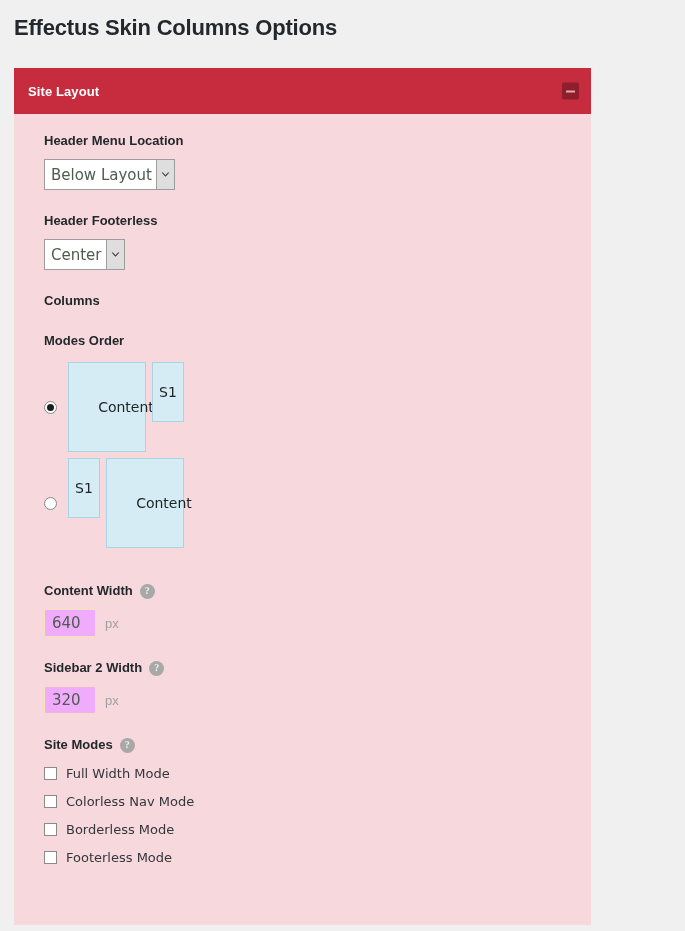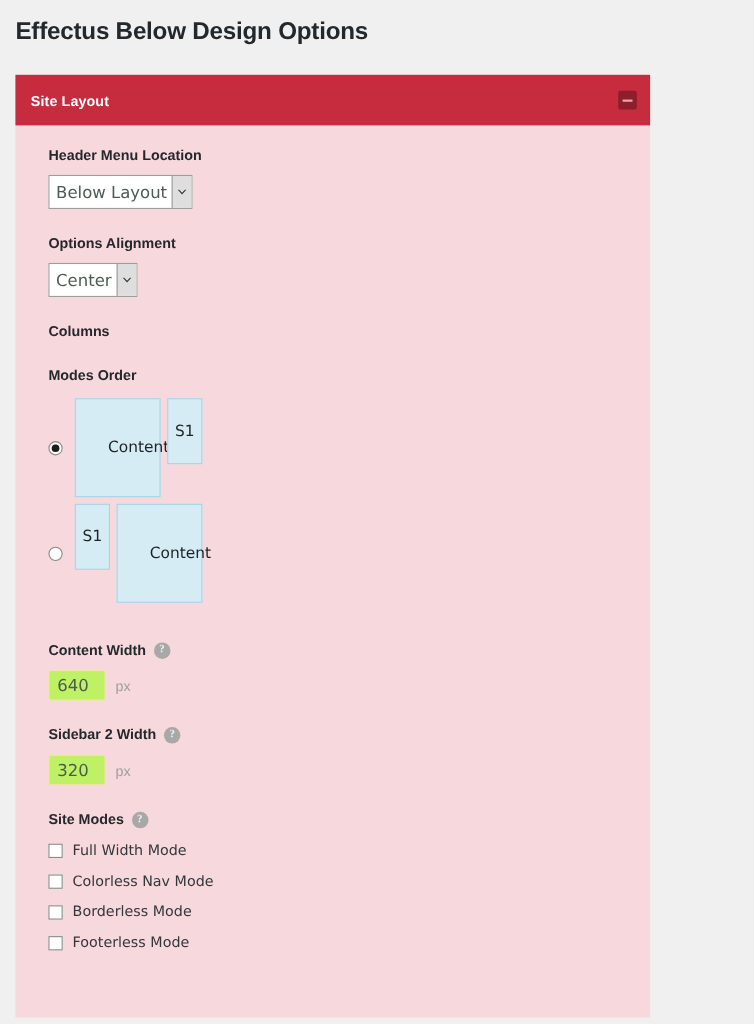--- a/index.html
+++ b/index.html
@@ -198,21 +198,21 @@
   
   .num-row {
     margin-top: 9px;
     display: flex;
     align-items: center;
     gap: 9px;
   }
   .num-input {
     width: 52px;
     height: 28px;
-    background: #bef264;
+    background: #f0abfc;
     border: 1px solid #f3e2b4;
     border-radius: 2px;
     display: flex;
     align-items: center;
     padding-left: 7px;
     font-size: 15px;
     color: #4c5c50;
     font-family: "DejaVu Sans", sans-serif;
     cursor: text;
   }
@@ -245,21 +245,21 @@
   }
 
   .gap-28 { height: 28px; }
   .gap-22 { height: 22px; }
 </style>
 </head>
 <body>
 
 <div id="page">
 
-  <div class="page-title">Effectus Below Design Options</div>
+  <div class="page-title">Effectus Skin Columns Options</div>
 
   <div class="panel">
 
     <div class="panel-header">
       <span class="panel-header-title">Site Layout</span>
       <span class="collapse-toggle">
         <span class="bar"></span>
       </span>
     </div>
 
@@ -276,21 +276,21 @@
                 <path d="M0.6 0.6 L4.5 4.8 L8.4 0.6 L7.1 0.6 L4.5 3.3 L1.9 0.6 Z" fill="#333"></path>
               </svg>
           </span>
         </div>
       </div>
 
       <div class="gap-22"></div>
 
       <div class="field">
         <div class="field-label">
-          <span>Options Alignment</span>
+          <span>Header Footerless</span>
         </div>
         <div class="select-wrap">
           <span class="select-value">Center</span>
           <span class="select-arrow">
             <svg width="9" height="6" viewBox="0 0 9 6" aria-hidden="true">
                 <path d="M0.6 0.6 L4.5 4.8 L8.4 0.6 L7.1 0.6 L4.5 3.3 L1.9 0.6 Z" fill="#333"></path>
               </svg>
           </span>
         </div>
       </div>

